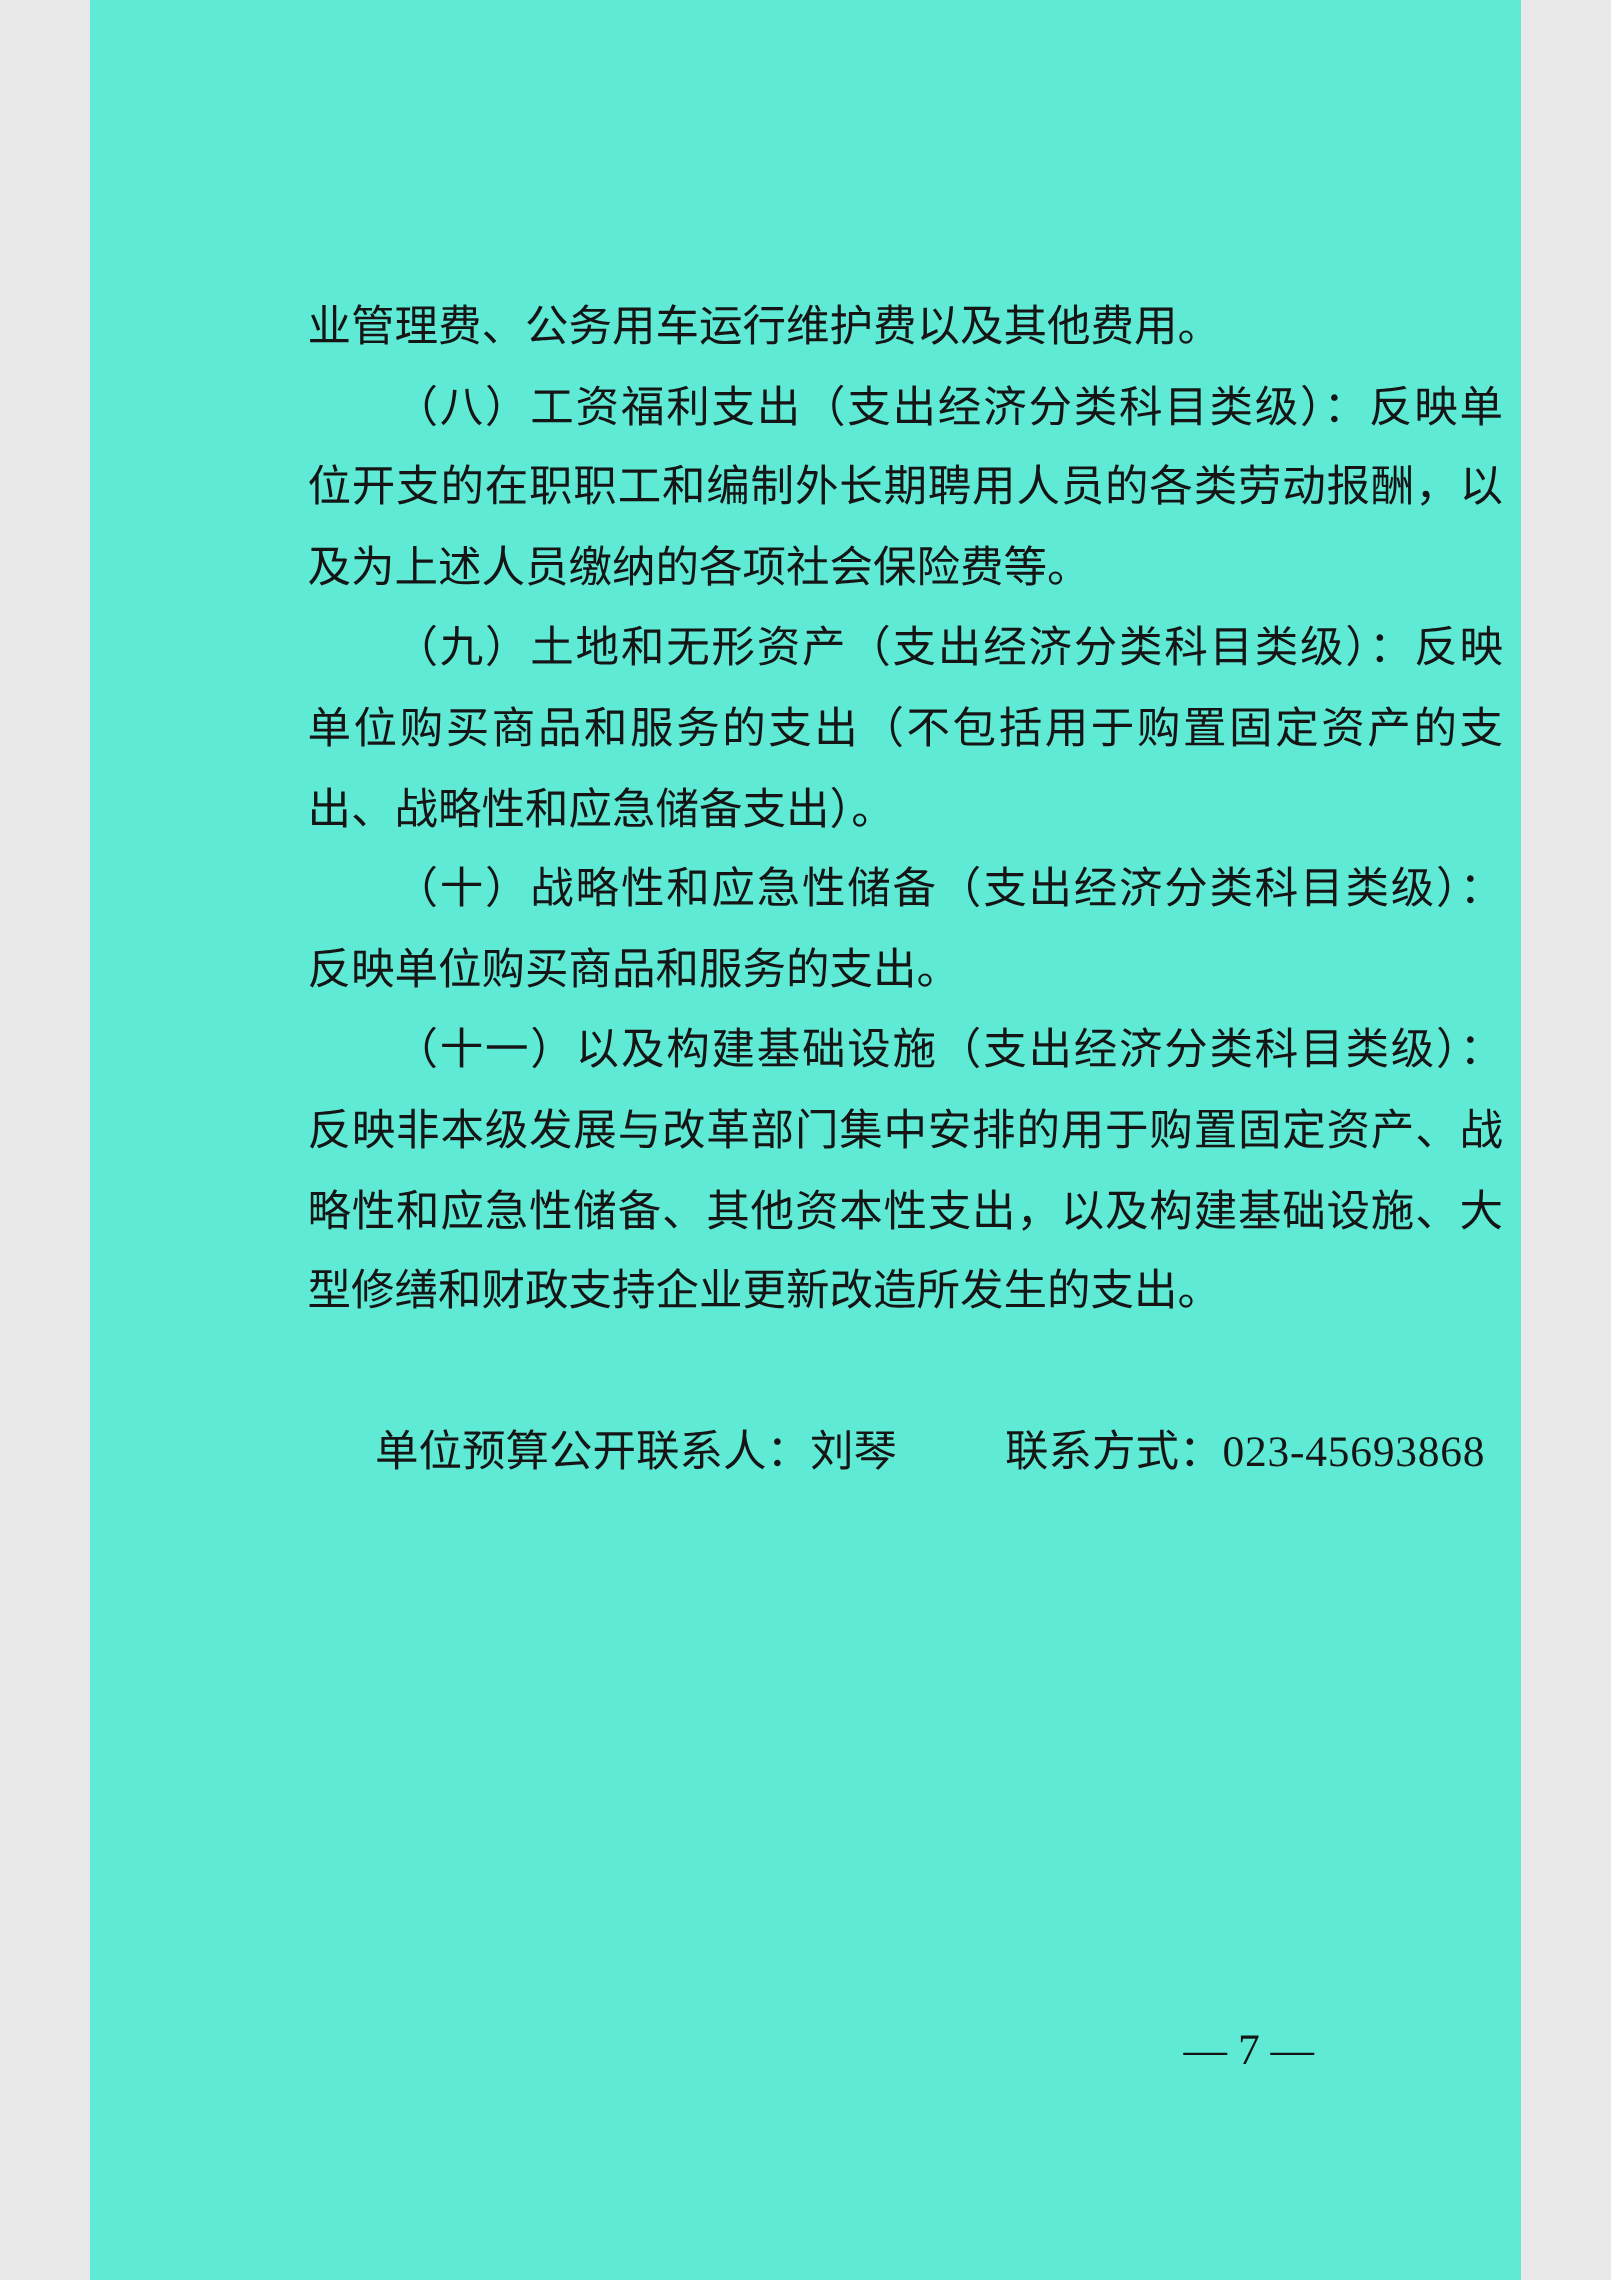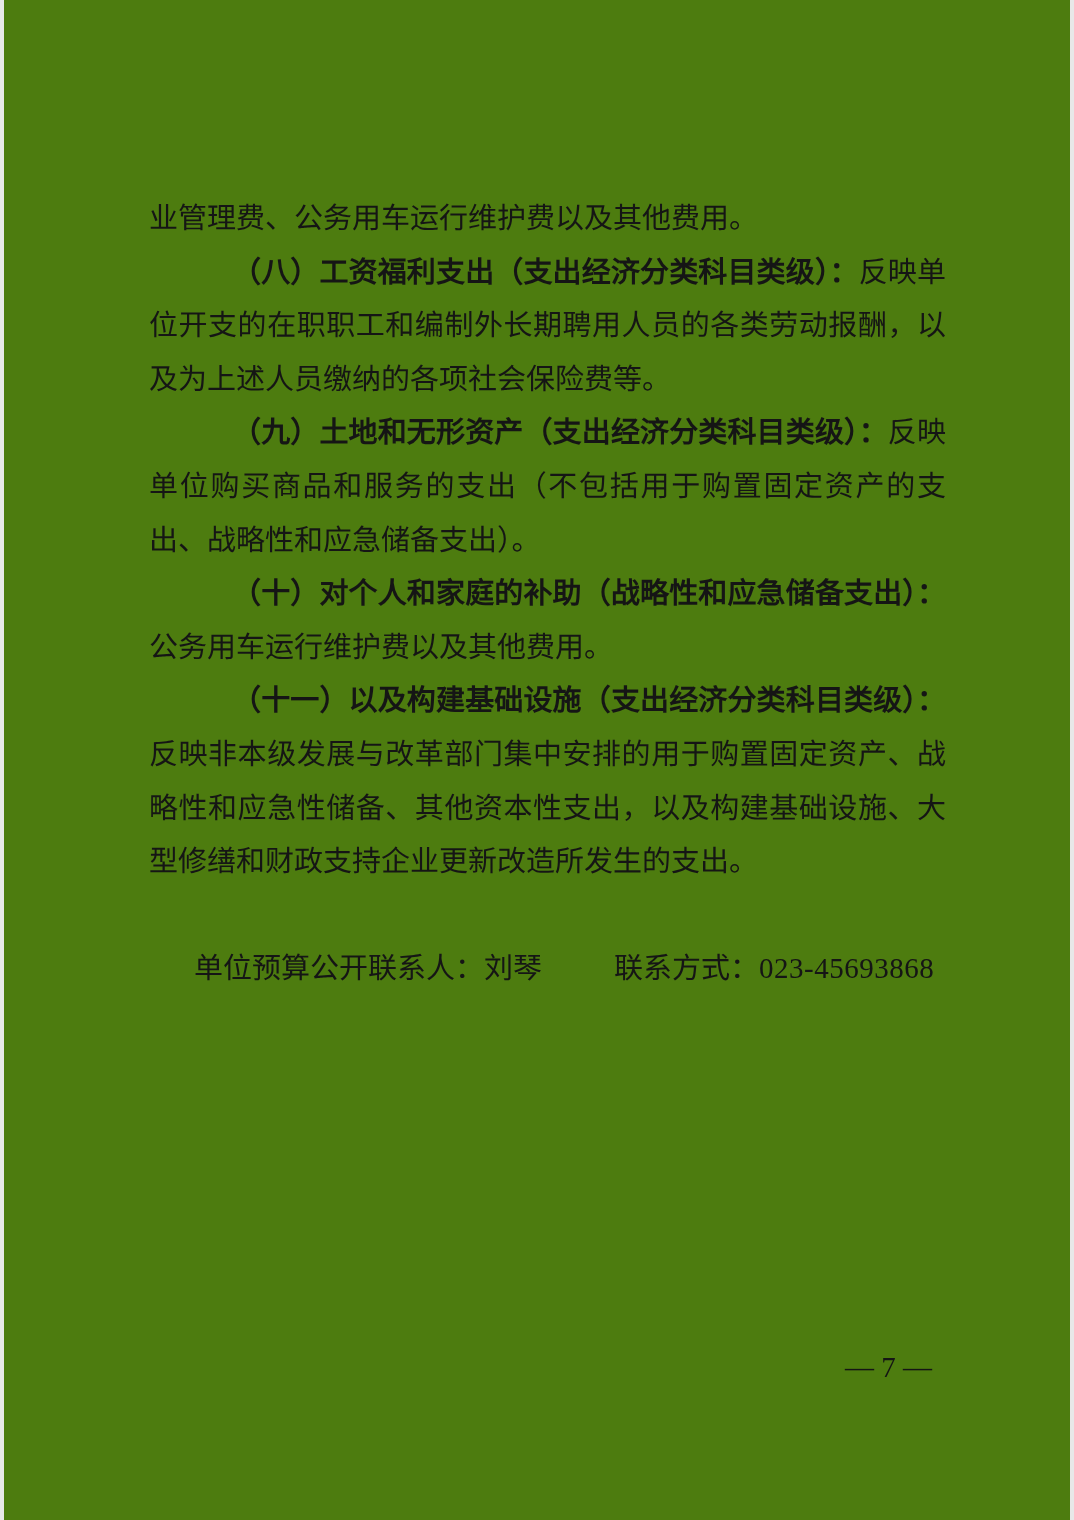--- a/index.html
+++ b/index.html
@@ -2,24 +2,24 @@
 <html lang="zh-CN"><head>
 <meta charset="utf-8">
 <style>
   html, body {
     margin: 0;
     padding: 0;
     background: #e8e8e8;
   }
   .page {
     position: relative;
-    width: 1066px;
+    width: 954px;
     height: 1520px;
     margin: 0 auto;
-    background: #4d7c0f;
+    background: #5eead4;
     font-family: "Liberation Serif", "DejaVu Serif", serif;
     color: #151515;
     overflow: hidden;
   }
   .text-block {
     position: absolute;
     left: 145px;
     top: 192px;
     width: 797px;
     font-size: 29px;
@@ -28,22 +28,21 @@
     text-justify: inter-character;
   }
   .para {
     margin: 0;
     padding: 0;
   }
   .para.indent {
     text-indent: 2em;
   }
   .seg-bold {
-    font-weight: bold;
-    margin-left: 25px;
+    font-weight: normal;
   }
   .contact-line {
     margin: 0;
     margin-top: 53.6px;
     text-indent: 1.55em;
     text-align: left;
     white-space: nowrap;
   }
   .contact-spacer {
     display: inline-block;
@@ -68,21 +67,21 @@
 <div class="page">
 
   <div class="text-block">
 
     <p class="para"><span>业管理费、公务用车运行维护费以及其他费用。</span></p>
 
     <p class="para indent"><span class="seg-bold">（八）工资福利支出（支出经济分类科目类级）：</span><span>反映单位开支的在职职工和编制外长期聘用人员的各类劳动报酬，以及为上述人员缴纳的各项社会保险费等。</span></p>
 
     <p class="para indent"><span class="seg-bold">（九）土地和无形资产（支出经济分类科目类级）：</span><span>反映单位购买商品和服务的支出（不包括用于购置固定资产的支出、战略性和应急储备支出）。</span></p>
 
-    <p class="para indent"><span class="seg-bold">（十）对个人和家庭的补助（战略性和应急储备支出）：</span><span>公务用车运行维护费以及其他费用。</span></p>
+    <p class="para indent"><span class="seg-bold">（十）战略性和应急性储备（支出经济分类科目类级）：</span><span>反映单位购买商品和服务的支出。</span></p>
 
     <p class="para indent"><span class="seg-bold">（十一）以及构建基础设施（支出经济分类科目类级）：</span><span>反映非本级发展与改革部门集中安排的用于购置固定资产、战略性和应急性储备、其他资本性支出，以及构建基础设施、大型修缮和财政支持企业更新改造所发生的支出。</span></p>
 
     <p class="contact-line"><span>单位预算公开联系人：</span><span>刘琴</span><span class="contact-spacer"></span><span>联系方式：</span><span class="phone-number">023-45693868</span></p>
 
   </div>
 
   <div class="page-footer"><span>— 7 —</span></div>
 
 </div>

